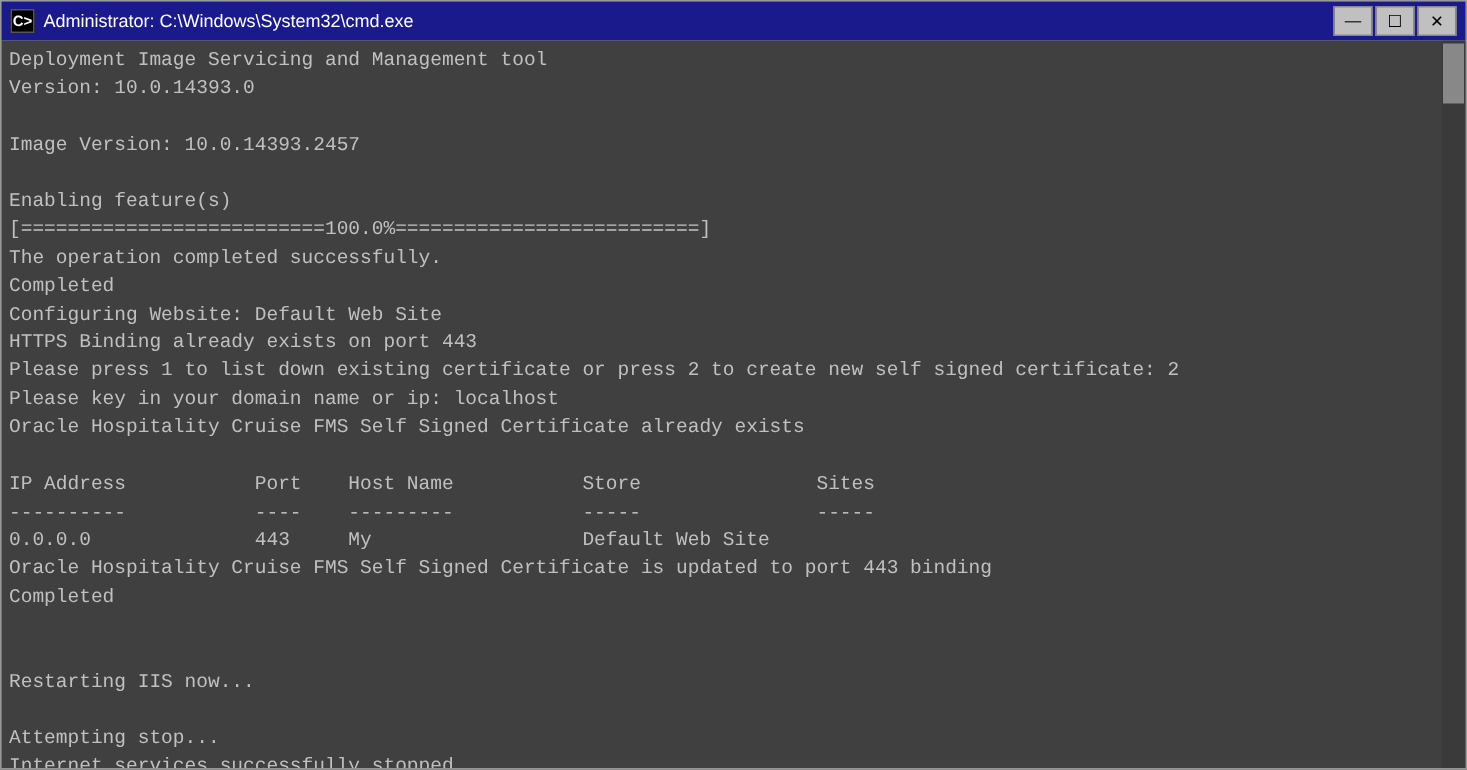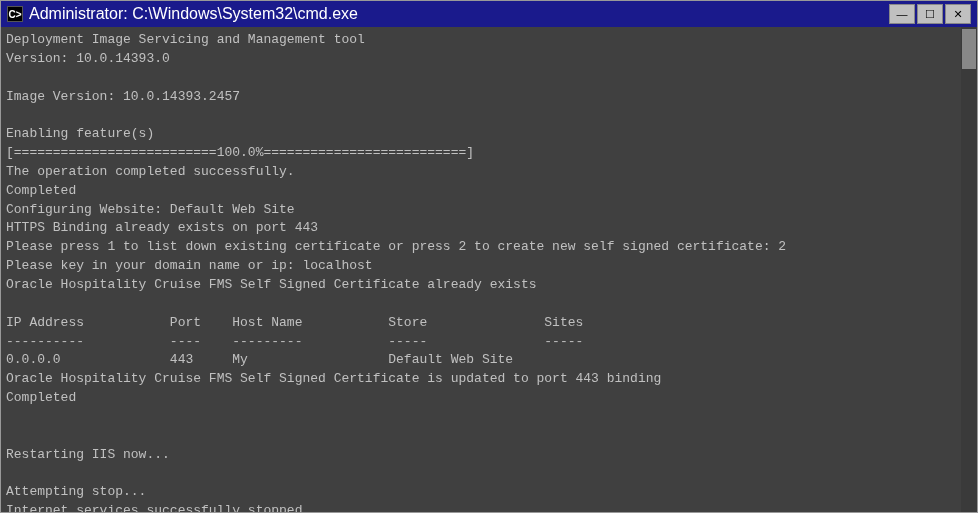--- a/index.html
+++ b/index.html
@@ -54,21 +54,21 @@
       align-items: center;
       justify-content: center;
       color: #fff;
       font-size: 10px;
       font-weight: bold;
       font-family: sans-serif;
     }
 
     .title-text {
       color: #fff;
-      font-size: 16px;
+      font-size: 12px;
       font-family: 'Segoe UI', Arial, sans-serif;
       font-weight: normal;
     }
 
     .title-bar-buttons {
       display: flex;
       gap: 2px;
     }
 
     .tb-btn {

